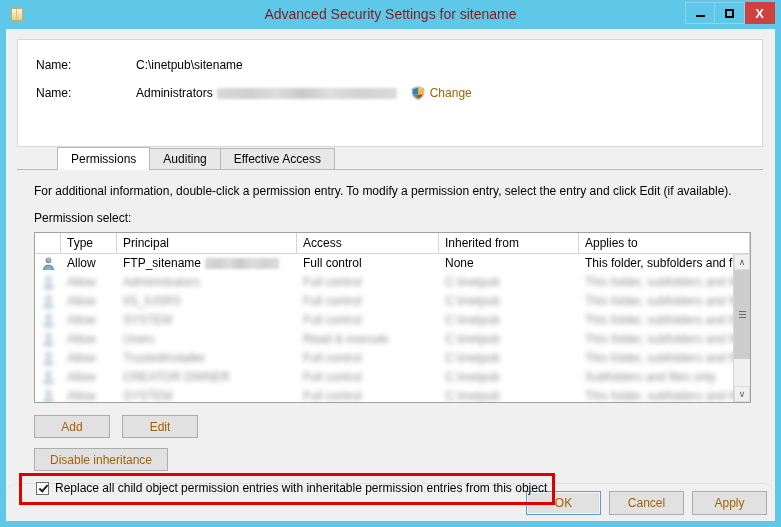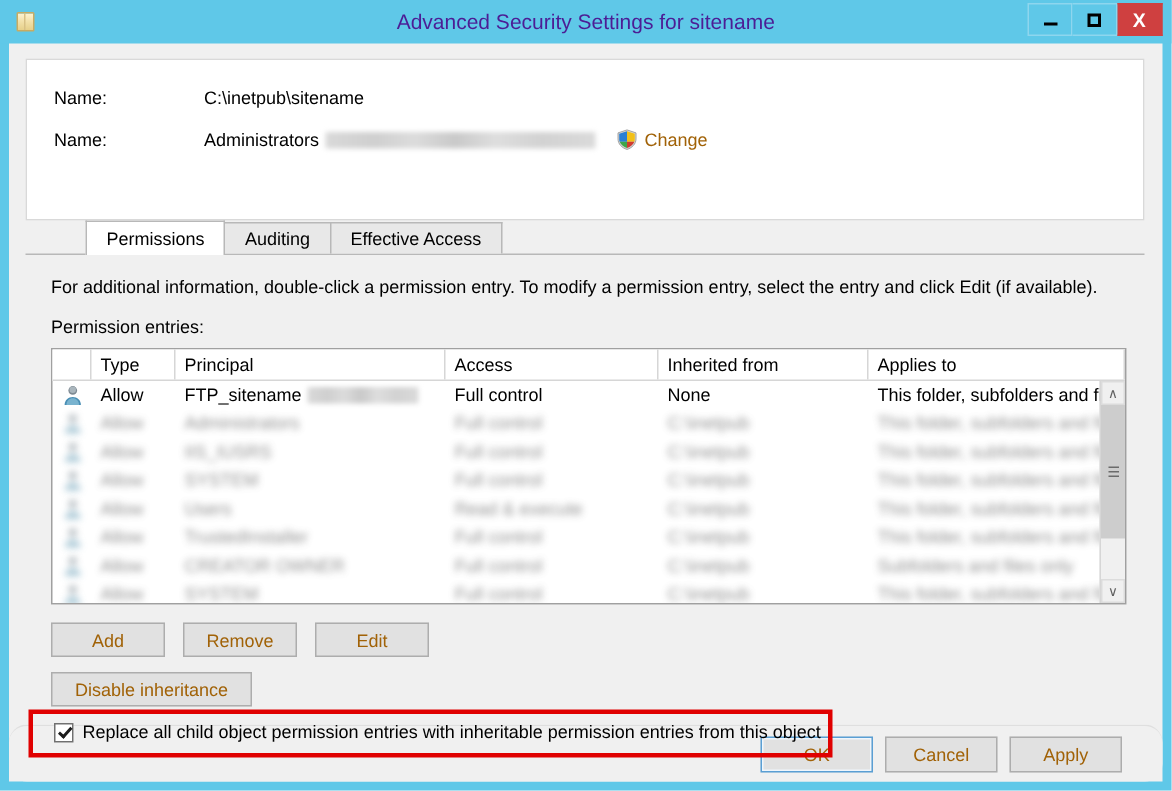--- a/index.html
+++ b/index.html
@@ -59,21 +59,21 @@
     position: absolute;
     left: 4px; top: 0;
     width: 1px; height: 11px;
     background: #d8c186;
   }
   .title-text {
     position: absolute;
     left: 0; right: 0;
     text-align: center;
     font-size: 14px;
-    color: #4c1d95;
+    color: #7f1d1d;
     line-height: 29px;
     pointer-events: none;
   }
   .win-buttons {
     position: absolute;
     right: 6px;
     top: 2px;
     display: flex;
     height: 22px;
   }
@@ -367,21 +367,21 @@
   }
 
   
   .footer {
     flex: 0 0 37px;
     background: #f0f0f0;
     border-top: 1px solid #dfdfdf;
     display: flex;
     align-items: center;
     justify-content: flex-end;
-    padding-right: 27px;
+    padding-right: 8px;
     gap: 8px;
     border-radius: 12px;
   }
   .footer .btn { width: 75px; height: 24px; }
   .footer .btn.default {
     border: 1px solid #5a9fd4;
     box-shadow: inset 0 0 0 1px #eff6fc;
   }
 </style>
 </head>
@@ -432,21 +432,21 @@
         </div>
       </div>
 
       <div class="tabs">
         <div class="tab active">Permissions</div>
         <div class="tab">Auditing</div>
         <div class="tab">Effective Access</div>
       </div>
 
       <div class="panel-note">For additional information, double-click a permission entry. To modify a permission entry, select the entry and click Edit (if available).</div>
-      <div class="entries-label">Permission entries:</div>
+      <div class="entries-label">Permission select:</div>
 
       <div class="listview">
         <div class="lv-header">
           <div class="col c-icon"></div>
           <div class="col c-type">Type</div>
           <div class="col c-princ">Principal</div>
           <div class="col c-access">Access</div>
           <div class="col c-inh">Inherited from</div>
           <div class="col c-appl">Applies to</div>
         </div>
@@ -579,21 +579,20 @@
                 </div>
               </div>
             </div>
             <div class="sb-btn">∨</div>
           </div>
         </div>
       </div>
 
       <div class="btnrow1">
         <button class="btn">Add</button>
-        <button class="btn">Remove</button>
         <button class="btn">Edit</button>
       </div>
       <div class="btnrow2">
         <button class="btn">Disable inheritance</button>
       </div>
 
       <div class="annot"></div>
 
       <label class="cbrow">
         <span class="checkbox checked"></span>

